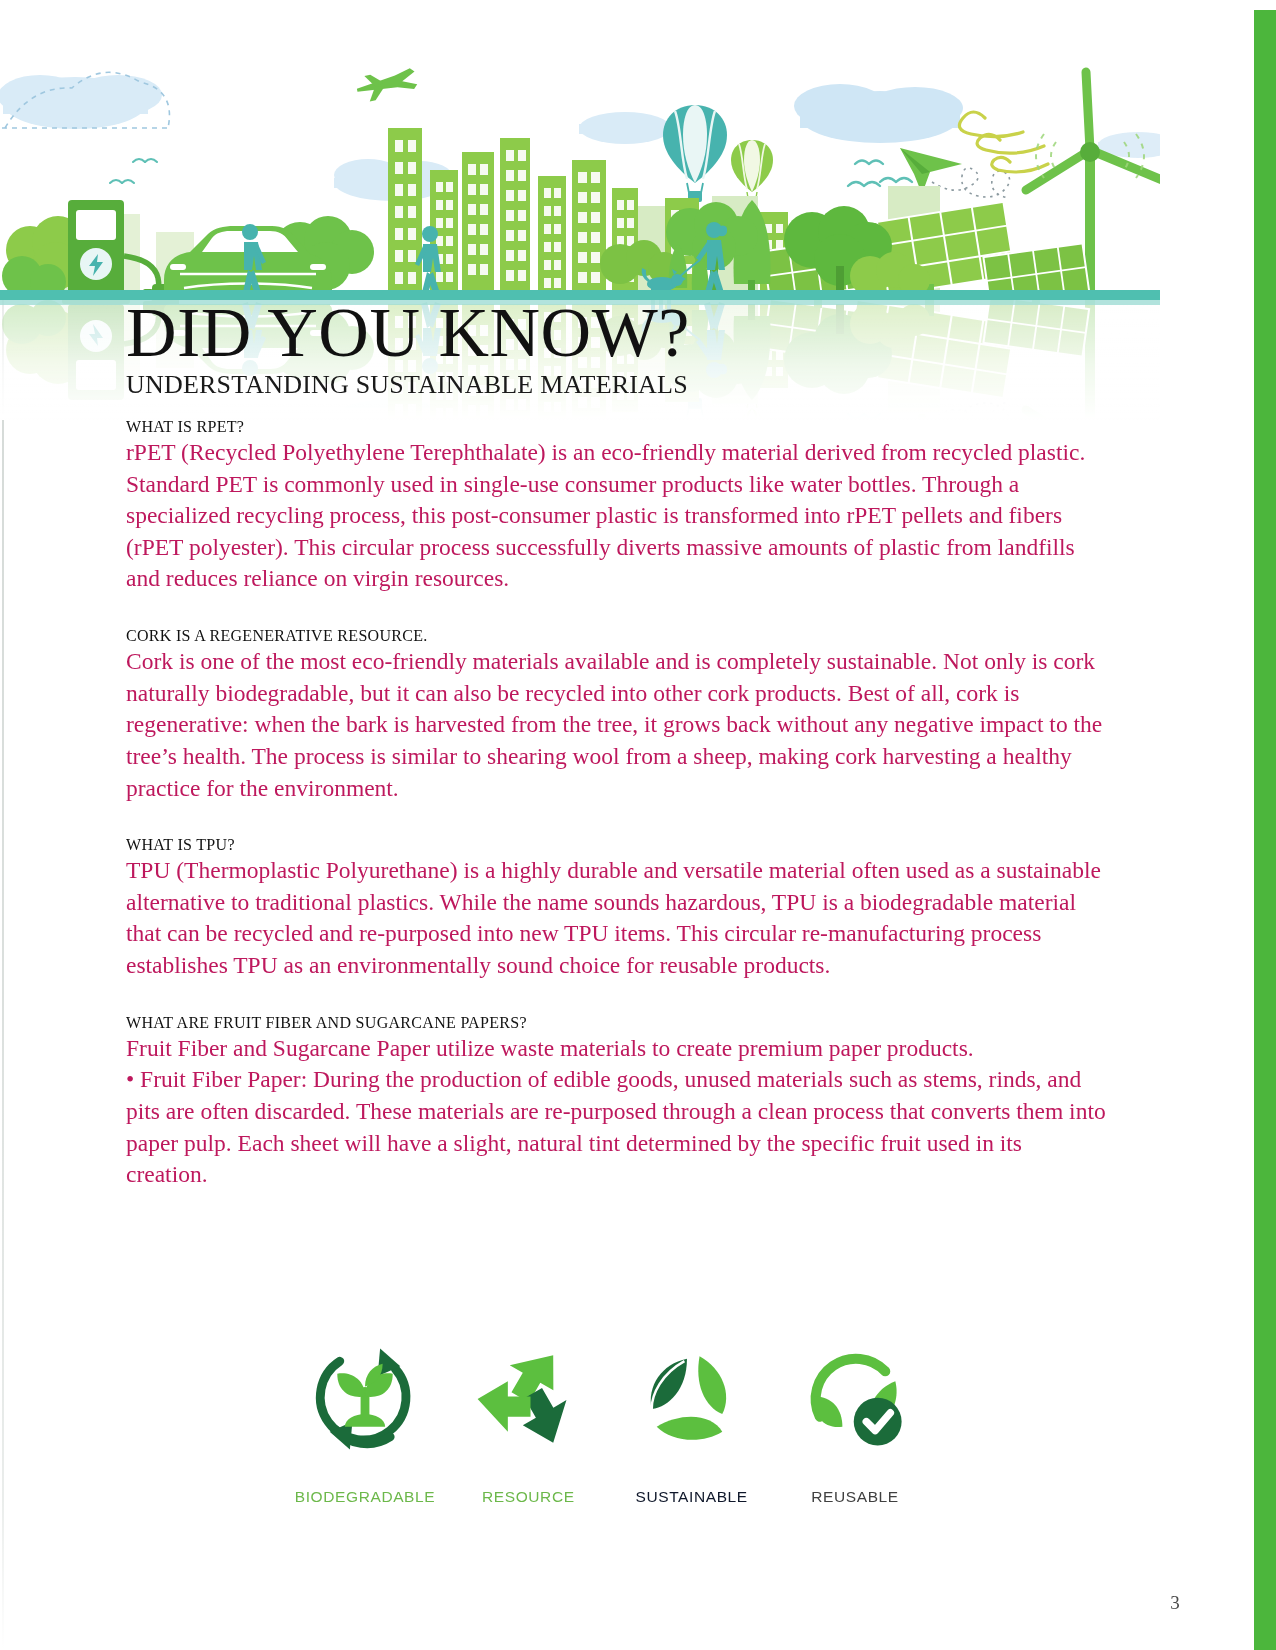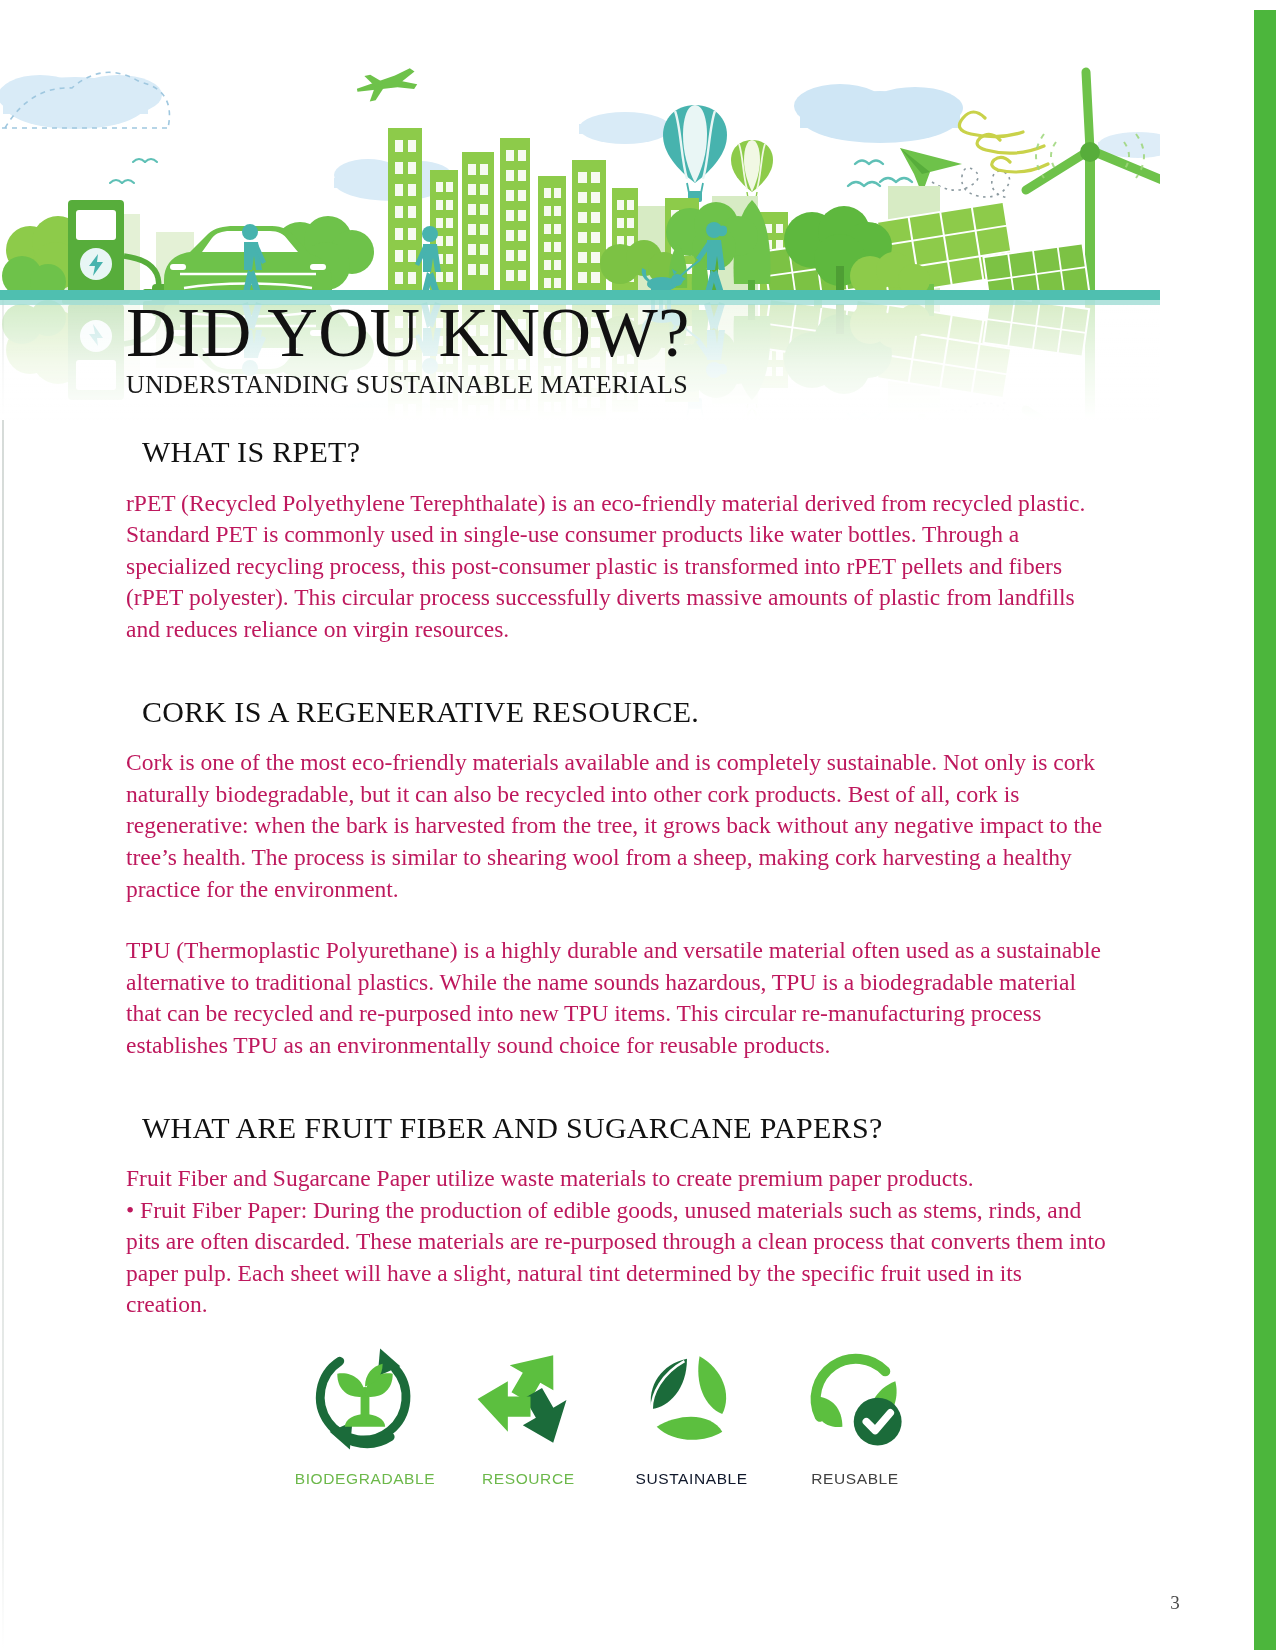--- a/index.html
+++ b/index.html
@@ -83,24 +83,24 @@
   
   .content {
     position: absolute;
     left: 126px;
     top: 416px;
     width: 980px;
     color: #141414;
   }
   .sec-head {
     font-family: "Liberation Serif", serif;
-    font-size: 30px;
+    font-size: 16px;
     line-height: 1.32;
     letter-spacing: 0.3px;
-    margin: 16px;
+    margin: 0;
     font-weight: normal;
     color: #111111;
   }
   .para {
     font-family: "Liberation Serif", serif;
     font-size: 23.5px;
     line-height: 1.345;
     margin: 0;
     color: #be185d;
     text-align: left;
@@ -122,21 +122,21 @@
     display: flex;
     flex-direction: column;
     align-items: center;
   }
   .badge-ico {
     width: 126px;
     height: 126px;
     display: block;
   }
   .badge-label {
-    margin-top: 8px;
+    margin-top: 26px;
     font-family: "Liberation Sans", sans-serif;
     font-size: 15.5px;
     letter-spacing: 0.6px;
     color: #6cb84a;
     text-align: center;
     white-space: nowrap;
   }
 
   
   .page-num {
@@ -609,20 +609,21 @@
     <h3 class="sec-head">WHAT IS RPET?</h3>
     <p class="para">rPET (Recycled Polyethylene Terephthalate) is an eco-friendly material derived from recycled plastic. Standard PET is commonly used in single-use consumer products like water bottles. Through a specialized recycling process, this post-consumer plastic is transformed into rPET pellets and fibers (rPET polyester). This circular process successfully diverts massive amounts of plastic from landfills and reduces reliance on virgin resources.</p>
 
     <div class="gap"></div>
 
     <h3 class="sec-head">CORK IS A REGENERATIVE RESOURCE.</h3>
     <p class="para">Cork is one of the most eco-friendly materials available and is completely sustainable. Not only is cork naturally biodegradable, but it can also be recycled into other cork products. Best of all, cork is regenerative: when the bark is harvested from the tree, it grows back without any negative impact to the tree’s health. The process is similar to shearing wool from a sheep, making cork harvesting a healthy practice for the environment.</p>
 
     <div class="gap"></div>
 
+    <h3 class="sec-head">WHAT IS TPU?</h3>
     <p class="para">TPU (Thermoplastic Polyurethane) is a highly durable and versatile material often used as a sustainable alternative to traditional plastics. While the name sounds hazardous, TPU is a biodegradable material that can be recycled and re-purposed into new TPU items. This circular re-manufacturing process establishes TPU as an environmentally sound choice for reusable products.</p>
 
     <div class="gap"></div>
 
     <h3 class="sec-head">WHAT ARE FRUIT FIBER AND SUGARCANE PAPERS?</h3>
     <p class="para">Fruit Fiber and Sugarcane Paper utilize waste materials to create premium paper products.</p>
     <p class="para">• Fruit Fiber Paper: During the production of edible goods, unused materials such as stems, rinds, and pits are often discarded. These materials are re-purposed through a clean process that converts them into paper pulp. Each sheet will have a slight, natural tint determined by the specific fruit used in its creation.</p>
   </div>
 
   <div class="badges">

